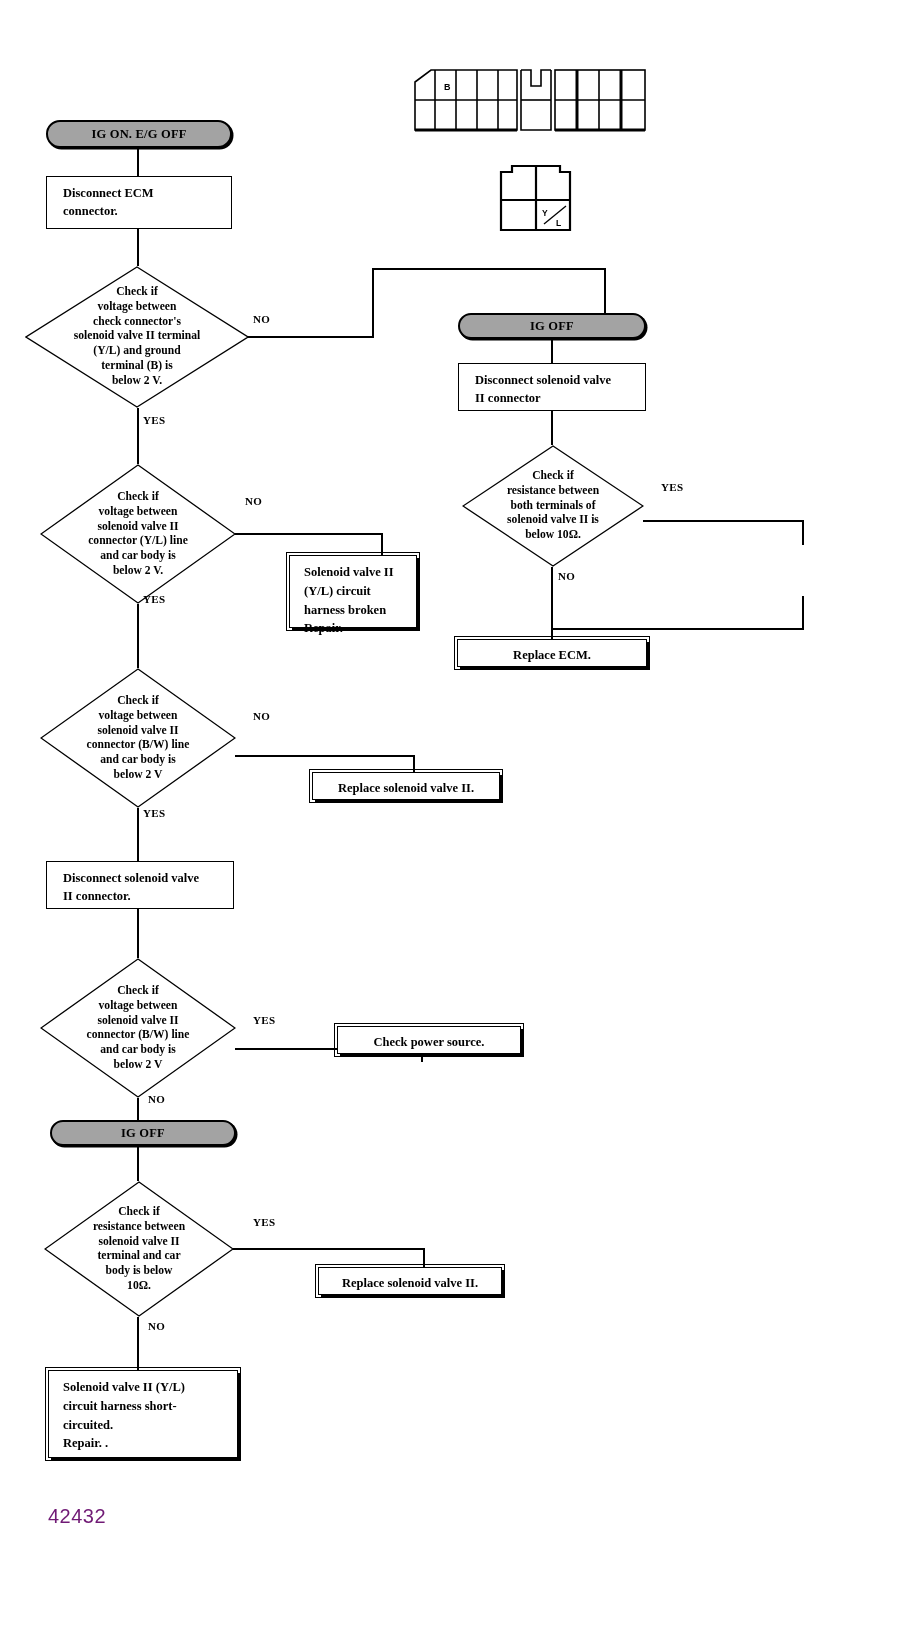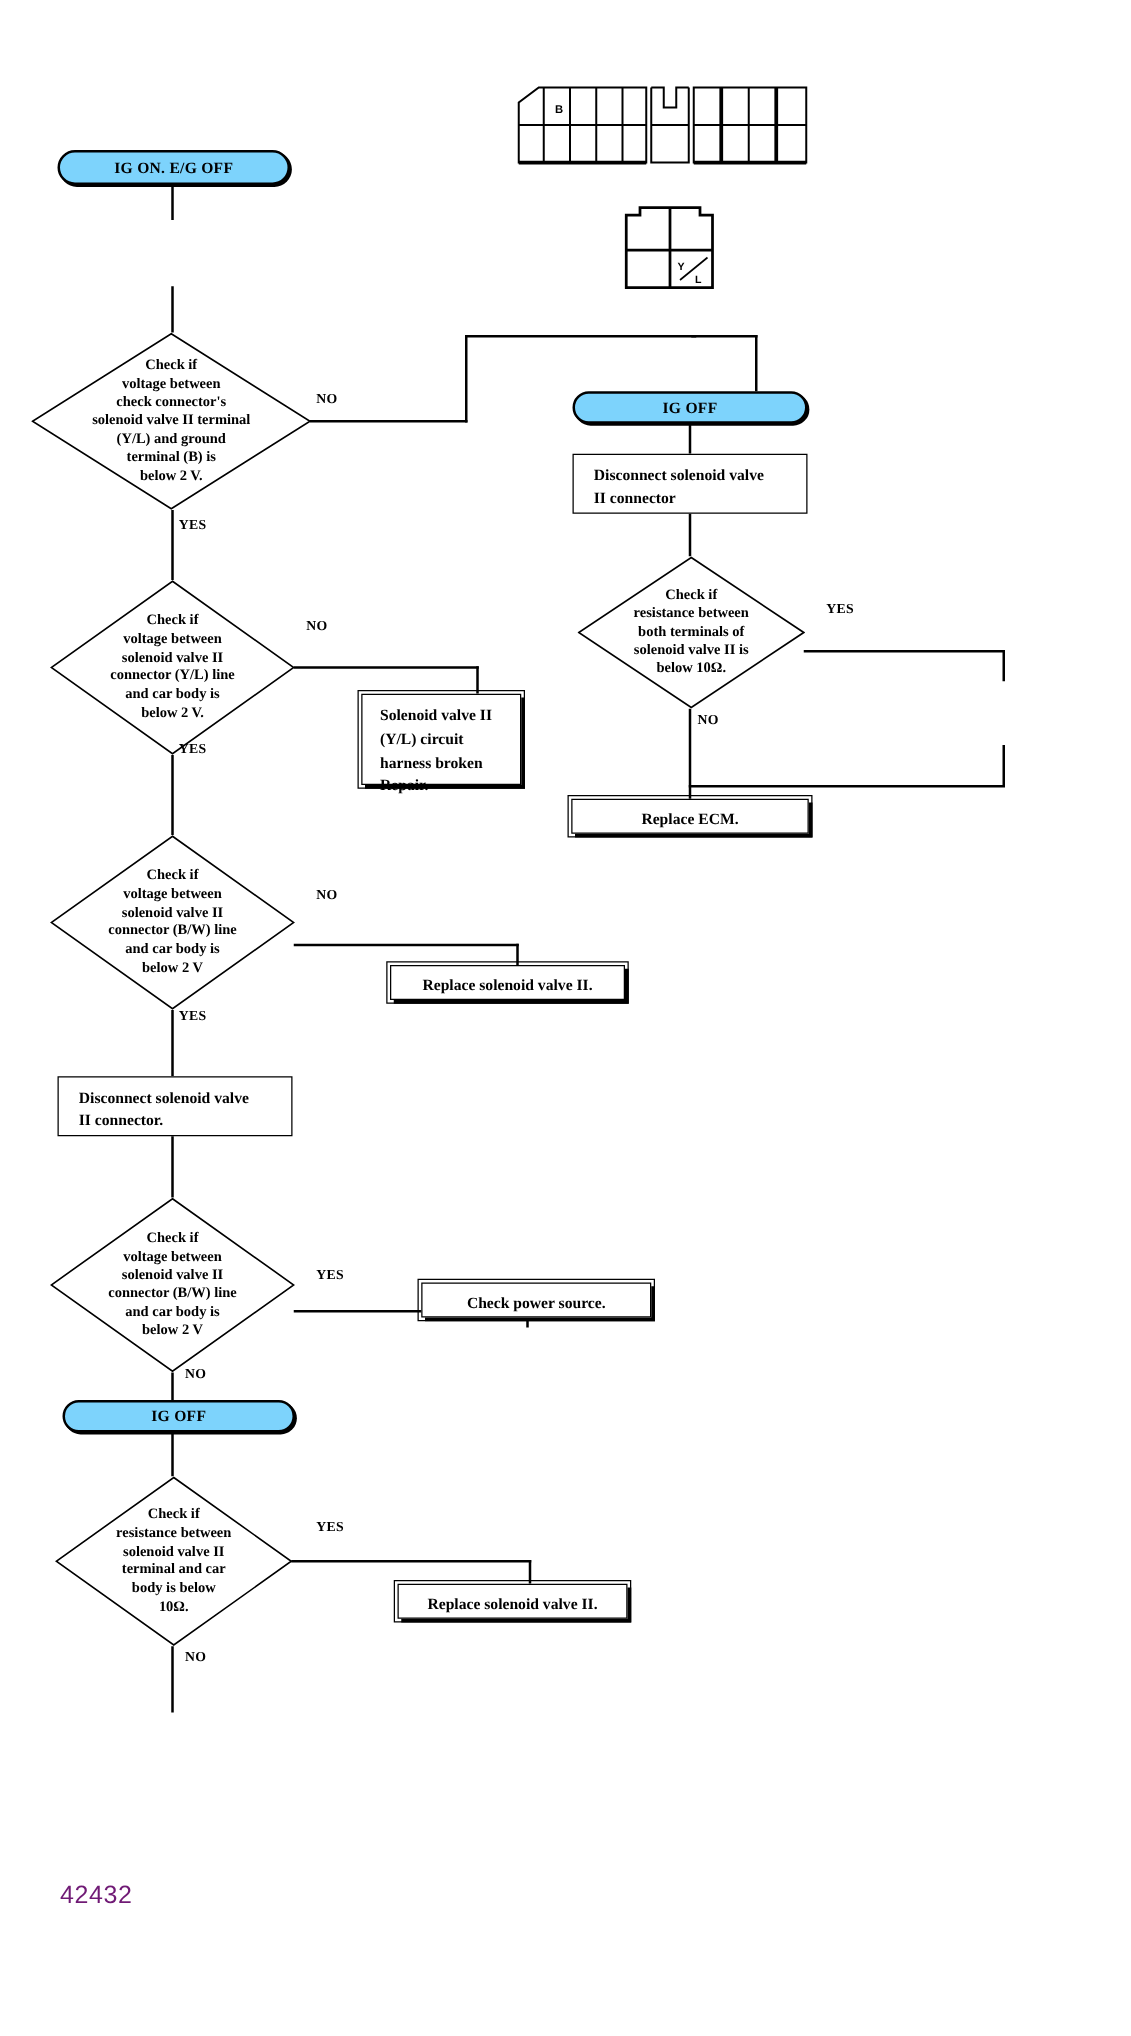--- a/index.html
+++ b/index.html
@@ -28,21 +28,21 @@
   
   .terminator {
     border: 2px solid #000;
     border-radius: 40px;
     display: flex;
     align-items: center;
     justify-content: center;
     font-size: 12.5px;
     font-weight: bold;
     letter-spacing: .2px;
-    background: #7dd3fc;
+    background: #a3a3a3;
     box-shadow: 1.5px 1.5px 0 #000;
   }
 
   
   .process {
     border: 1.6px solid #000;
     background: #fff;
     font-size: 12.5px;
     font-weight: bold;
     line-height: 1.45;
@@ -174,20 +174,24 @@
       <text x="44" y="54" font-family="Liberation Sans, sans-serif" font-size="8.5" font-weight="bold">Y</text>
       <text x="58" y="64" font-family="Liberation Sans, sans-serif" font-size="8.5" font-weight="bold">L</text>
     </svg>
   </div>
 
   <div class="node terminator" style="left:46px; top:120px; width:186px; height:28px;">
     <span>IG ON. E/G OFF</span>
   </div>
   <div class="vline" style="left:137px; top:148px; height:28px;"></div>
 
+  <div class="node process" style="left:46px; top:176px; width:186px; height:53px;">
+    <div>Disconnect ECM</div>
+    <div>connector.</div>
+  </div>
   <div class="vline" style="left:137px; top:229px; height:37px;"></div>
 
   <div class="decision" style="left:25px; top:266px; width:224px; height:142px;">
     <svg class="dia" viewBox="0 0 224 142" preserveAspectRatio="none">
       <polygon points="112,1 223,71 112,141 1,71" fill="#fff" stroke="#000" stroke-width="1.3"></polygon>
     </svg>
     <div class="dtext">
       <div>Check if</div>
       <div>voltage between</div>
       <div>check connector's</div>
@@ -354,16 +358,22 @@
   <div class="vline" style="left:423px; top:1248px; height:19px;"></div>
   <div class="blabel" style="left:253px; top:1216px;">YES</div>
 
   <div class="node result center" style="left:318px; top:1267px; width:184px; height:28px;">
     <span>Replace solenoid valve II.</span>
   </div>
 
   <div class="vline" style="left:137px; top:1317px; height:53px;"></div>
   <div class="blabel" style="left:148px; top:1320px;">NO</div>
 
+  <div class="node result" style="left:48px; top:1370px; width:190px; height:88px;">
+    <div>Solenoid valve II (Y/L)</div>
+    <div>circuit harness short-</div>
+    <div>circuited.</div>
+    <div>Repair. .</div>
+  </div>
 
   <div class="pageno" style="left:48px; top:1505px;">42432</div>
 
 </div>
 
 </body></html>

